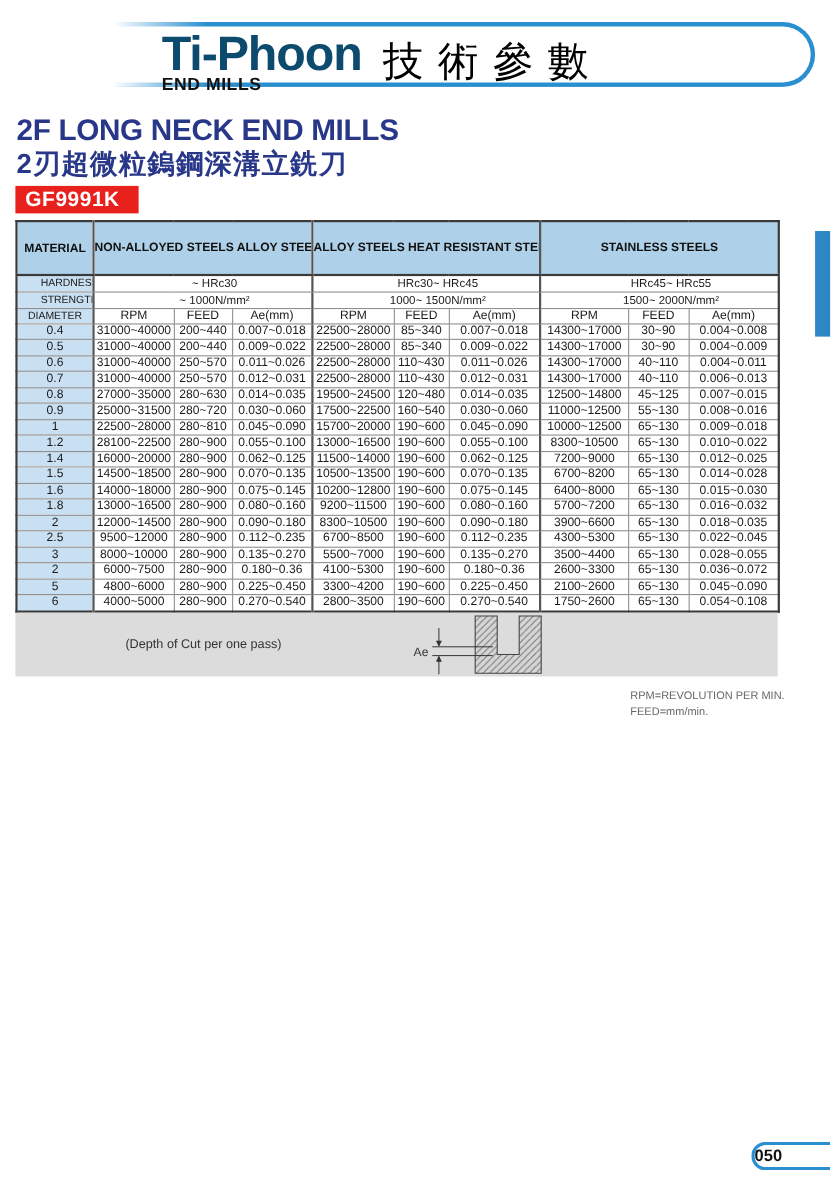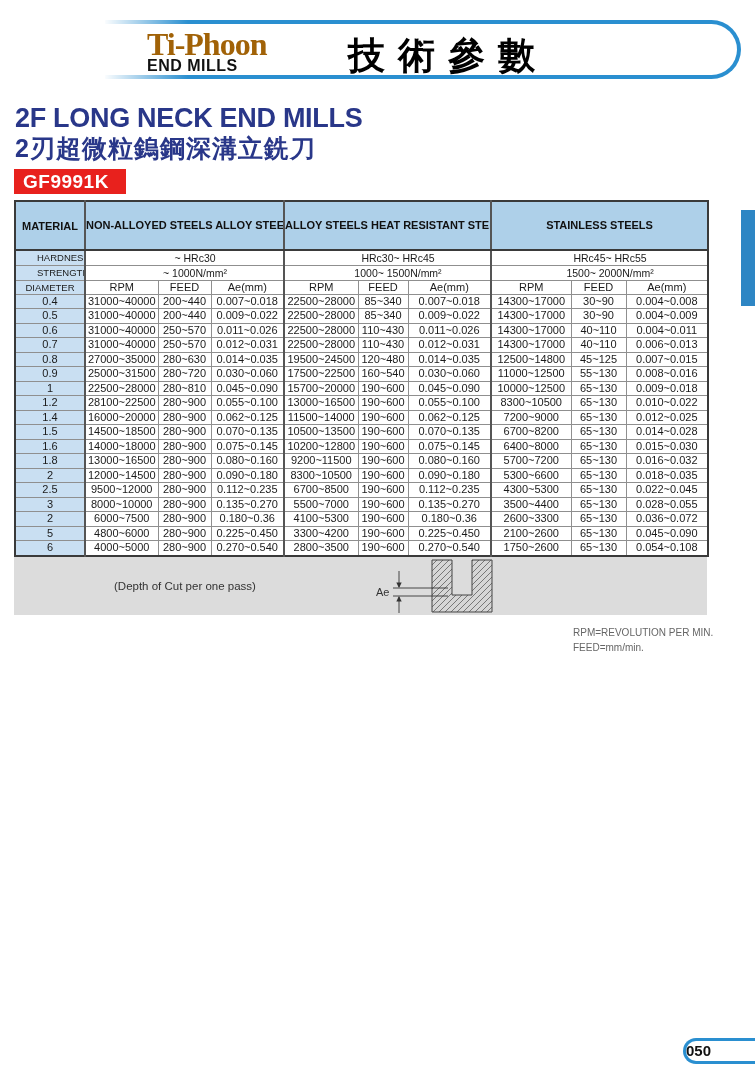--- a/index.html
+++ b/index.html
@@ -7,23 +7,23 @@
   body { font-family:"Liberation Sans", sans-serif; }
   .page { position:relative; width:755px; height:1075px; background:#fff; overflow:hidden; }
 
   
   .hdr-pill { position:absolute; left:105px; top:20px; width:636px; height:59px;
     border-top:4px solid #2a8fd0; border-bottom:4px solid #2a8fd0; border-right:4px solid #2a8fd0;
     border-radius:0 30px 30px 0; background:#fff; }
   .hdr-fade { position:absolute; left:-2px; top:-4px; bottom:-4px; width:85px; z-index:3;
     background:linear-gradient(to right, #ffffff 0%, rgba(255,255,255,0) 100%); pointer-events:none; }
   .brand-wrap { position:absolute; left:42px; top:5px; z-index:4; }
-  .brand { font-size:32px; font-weight:800; letter-spacing:-1px; color:#a16207; line-height:0.95;font-family:Liberation Serif, serif; }
+  .brand { font-size:44px; font-weight:800; letter-spacing:-1px; color:#0c4a6e; line-height:0.95; }
   .brand-sub { font-size:16px; font-weight:800; color:#111; letter-spacing:0.5px; margin-top:-2px; }
-  .cjk-title { position:absolute; left:243px; top:7px; z-index:4; font-size:37px; font-weight:700;
+  .cjk-title { position:absolute; left:243px; top:7px; z-index:4; font-size:37px; font-weight:400;
     letter-spacing:13px; color:#000; white-space:nowrap; }
 
   
   .title-en { position:absolute; left:15px; top:103px; font-size:27px; font-weight:800;
     color:#293789; letter-spacing:-0.3px; }
   .title-zh { position:absolute; left:15px; top:132px; font-size:25px; font-weight:800;
     color:#293789; letter-spacing:1px; }
   .model-badge { position:absolute; left:14px; top:169px; width:112px; height:25px;
     background:#e8211d; color:#fff; font-size:19px; font-weight:800; line-height:25px;
     padding-left:9px; letter-spacing:0.5px; }
@@ -281,21 +281,21 @@
     <td>0.016~0.032</td>
   </tr>
           <tr>
     <td class="lblcell">2</td>
     <td class="gs">12000~14500</td>
     <td>280~900</td>
     <td>0.090~0.180</td>
     <td class="gs">8300~10500</td>
     <td>190~600</td>
     <td>0.090~0.180</td>
-    <td class="gs">5300~6600</td>
+    <td class="gs">3900~6600</td>
     <td>65~130</td>
     <td>0.018~0.035</td>
   </tr>
           <tr>
     <td class="lblcell">2.5</td>
     <td class="gs">9500~12000</td>
     <td>280~900</td>
     <td>0.112~0.235</td>
     <td class="gs">6700~8500</td>
     <td>190~600</td>

